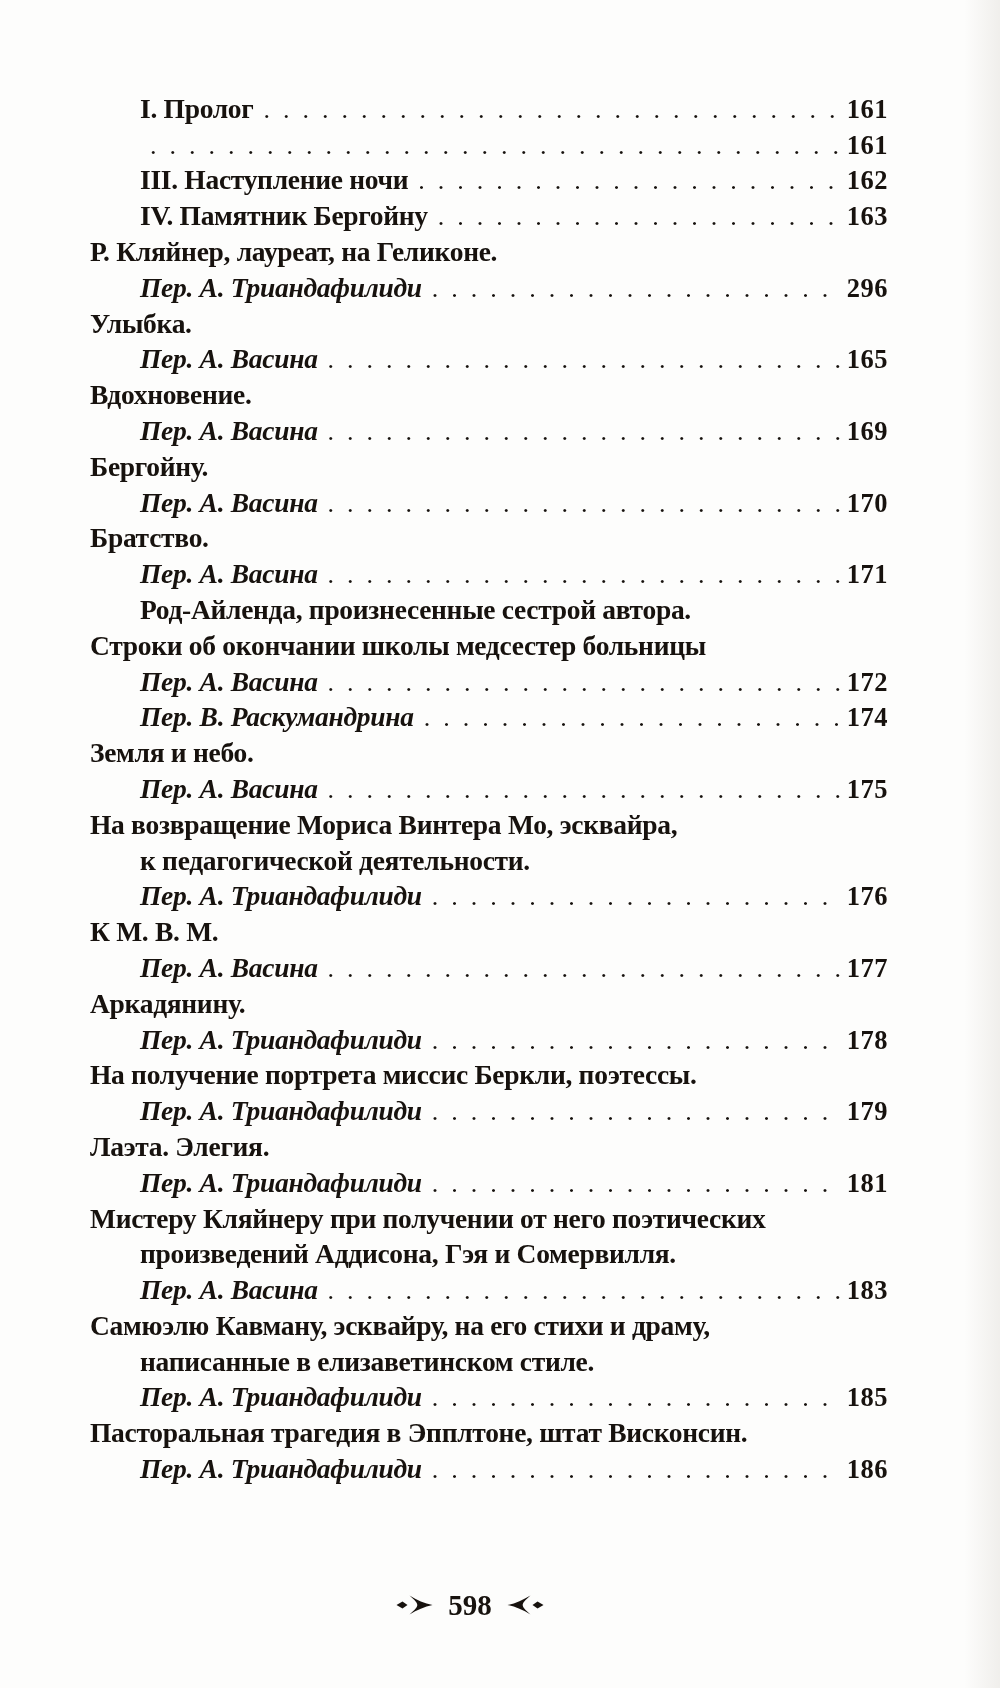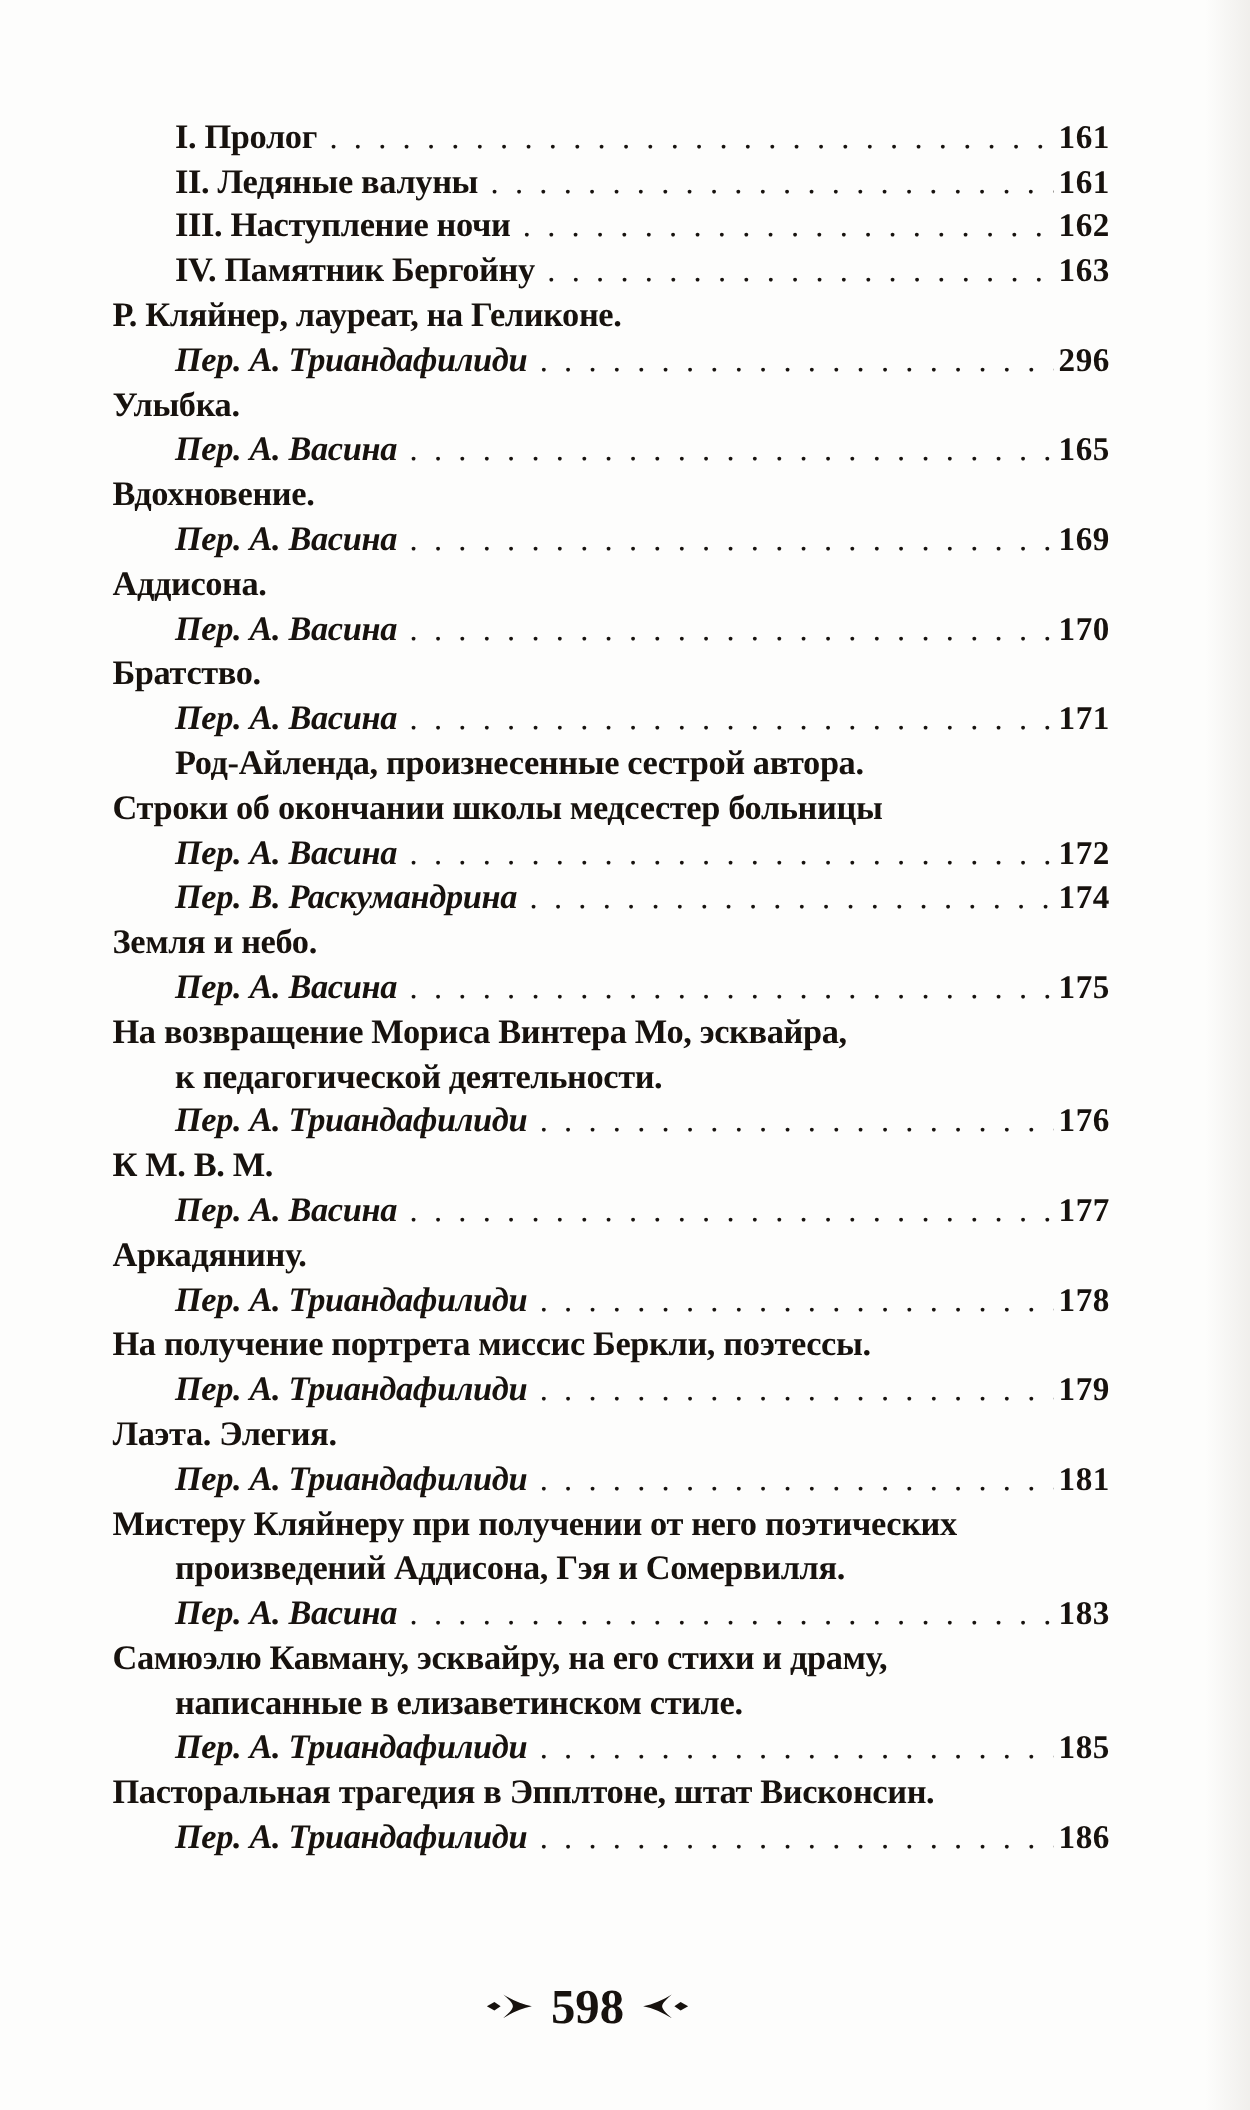--- a/index.html
+++ b/index.html
@@ -34,36 +34,35 @@
     flex: 1 1 auto; min-width: 0; overflow: hidden;
     font-weight: normal; font-size: 26px;
     letter-spacing: 13px; margin: 0 4px 0 10px;
   }
   .pagenum { flex: 0 0 auto; font-size: 26.5px; letter-spacing: 0.5px; }
   #footer {
     position: absolute; top: 1582px; left: 0; width: 1000px; height: 46px;
     display: flex; align-items: center; justify-content: center; gap: 15px;
     transform: translateX(-30px);
   }
-  #footer .num { font-size: 39px; font-weight: bold; line-height: 1; text-align: center; }
+  #footer .num { font-size: 29px; font-weight: bold; line-height: 1; text-align: center; }
   .orn svg { display: block; }
   .orn.flip svg { transform: scaleX(-1); }
 </style>
 </head>
 <body>
 
 <div id="page">
   <main id="toc">
       <div class="row indent">
     <span class="title">I. Пролог</span>
     <span class="leader" aria-hidden="true">................................................................................</span>
     <span class="pagenum">161</span>
   </div>
       <div class="row indent">
-    <span class="title">II. Ледяные валуны</span>
     <span class="leader" aria-hidden="true">................................................................................</span>
     <span class="pagenum">161</span>
   </div>
       <div class="row indent">
     <span class="title">III. Наступление ночи</span>
     <span class="leader" aria-hidden="true">................................................................................</span>
     <span class="pagenum">162</span>
   </div>
       <div class="row indent">
     <span class="title">IV. Памятник Бергойну</span>
@@ -91,21 +90,21 @@
       <div class="row">
     <span class="title">Вдохновение.</span>
 
   </div>
       <div class="row indent italic">
     <span class="title">Пер. А. Васина</span>
     <span class="leader" aria-hidden="true">................................................................................</span>
     <span class="pagenum">169</span>
   </div>
       <div class="row">
-    <span class="title">Аддисона.</span>
+    <span class="title">Бергойну.</span>
 
   </div>
       <div class="row indent italic">
     <span class="title">Пер. А. Васина</span>
     <span class="leader" aria-hidden="true">................................................................................</span>
     <span class="pagenum">170</span>
   </div>
       <div class="row">
     <span class="title">Братство.</span>
 

